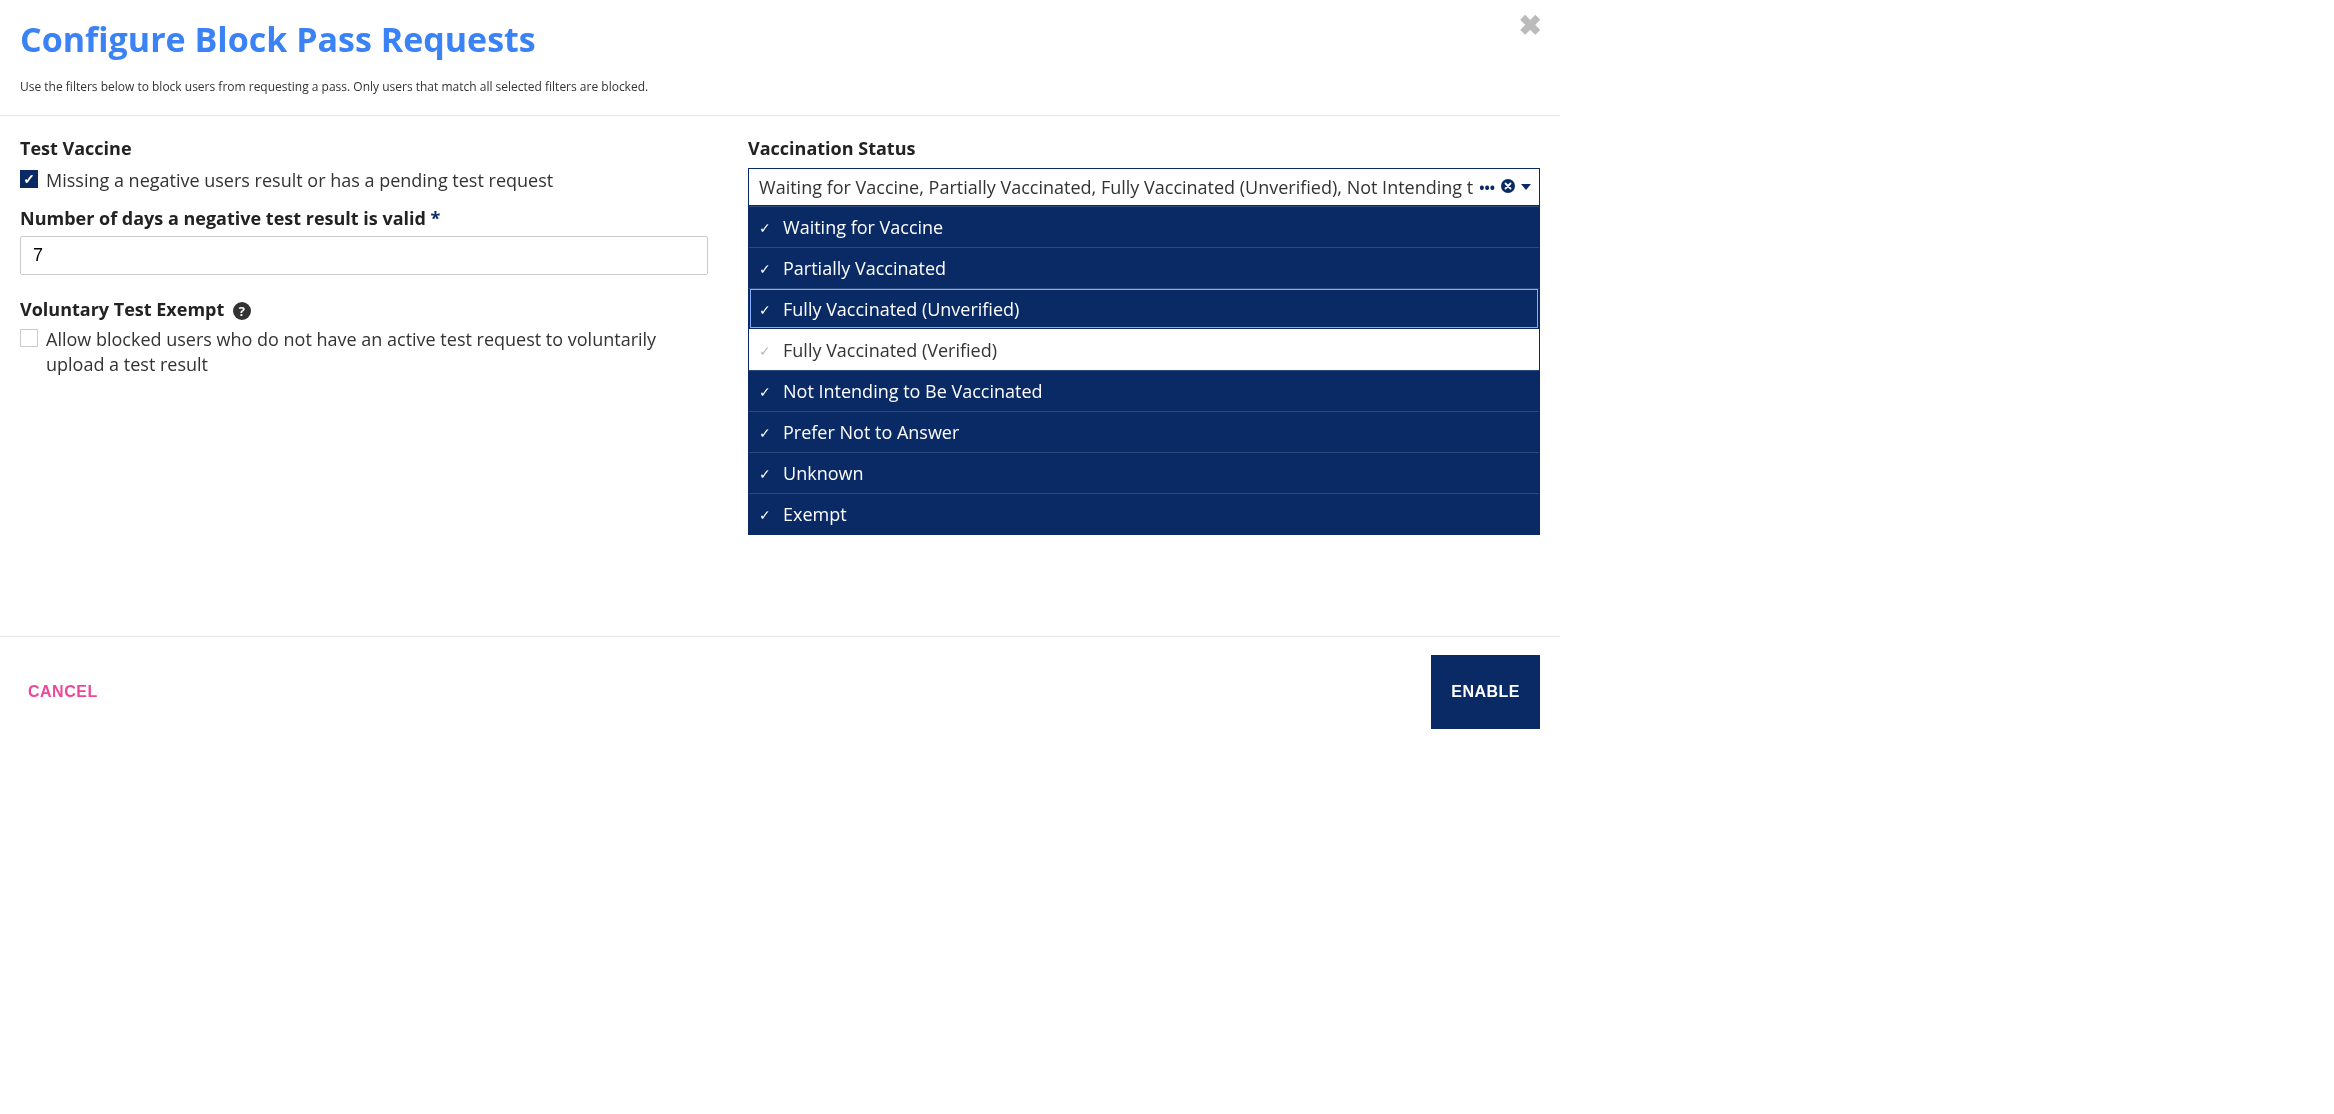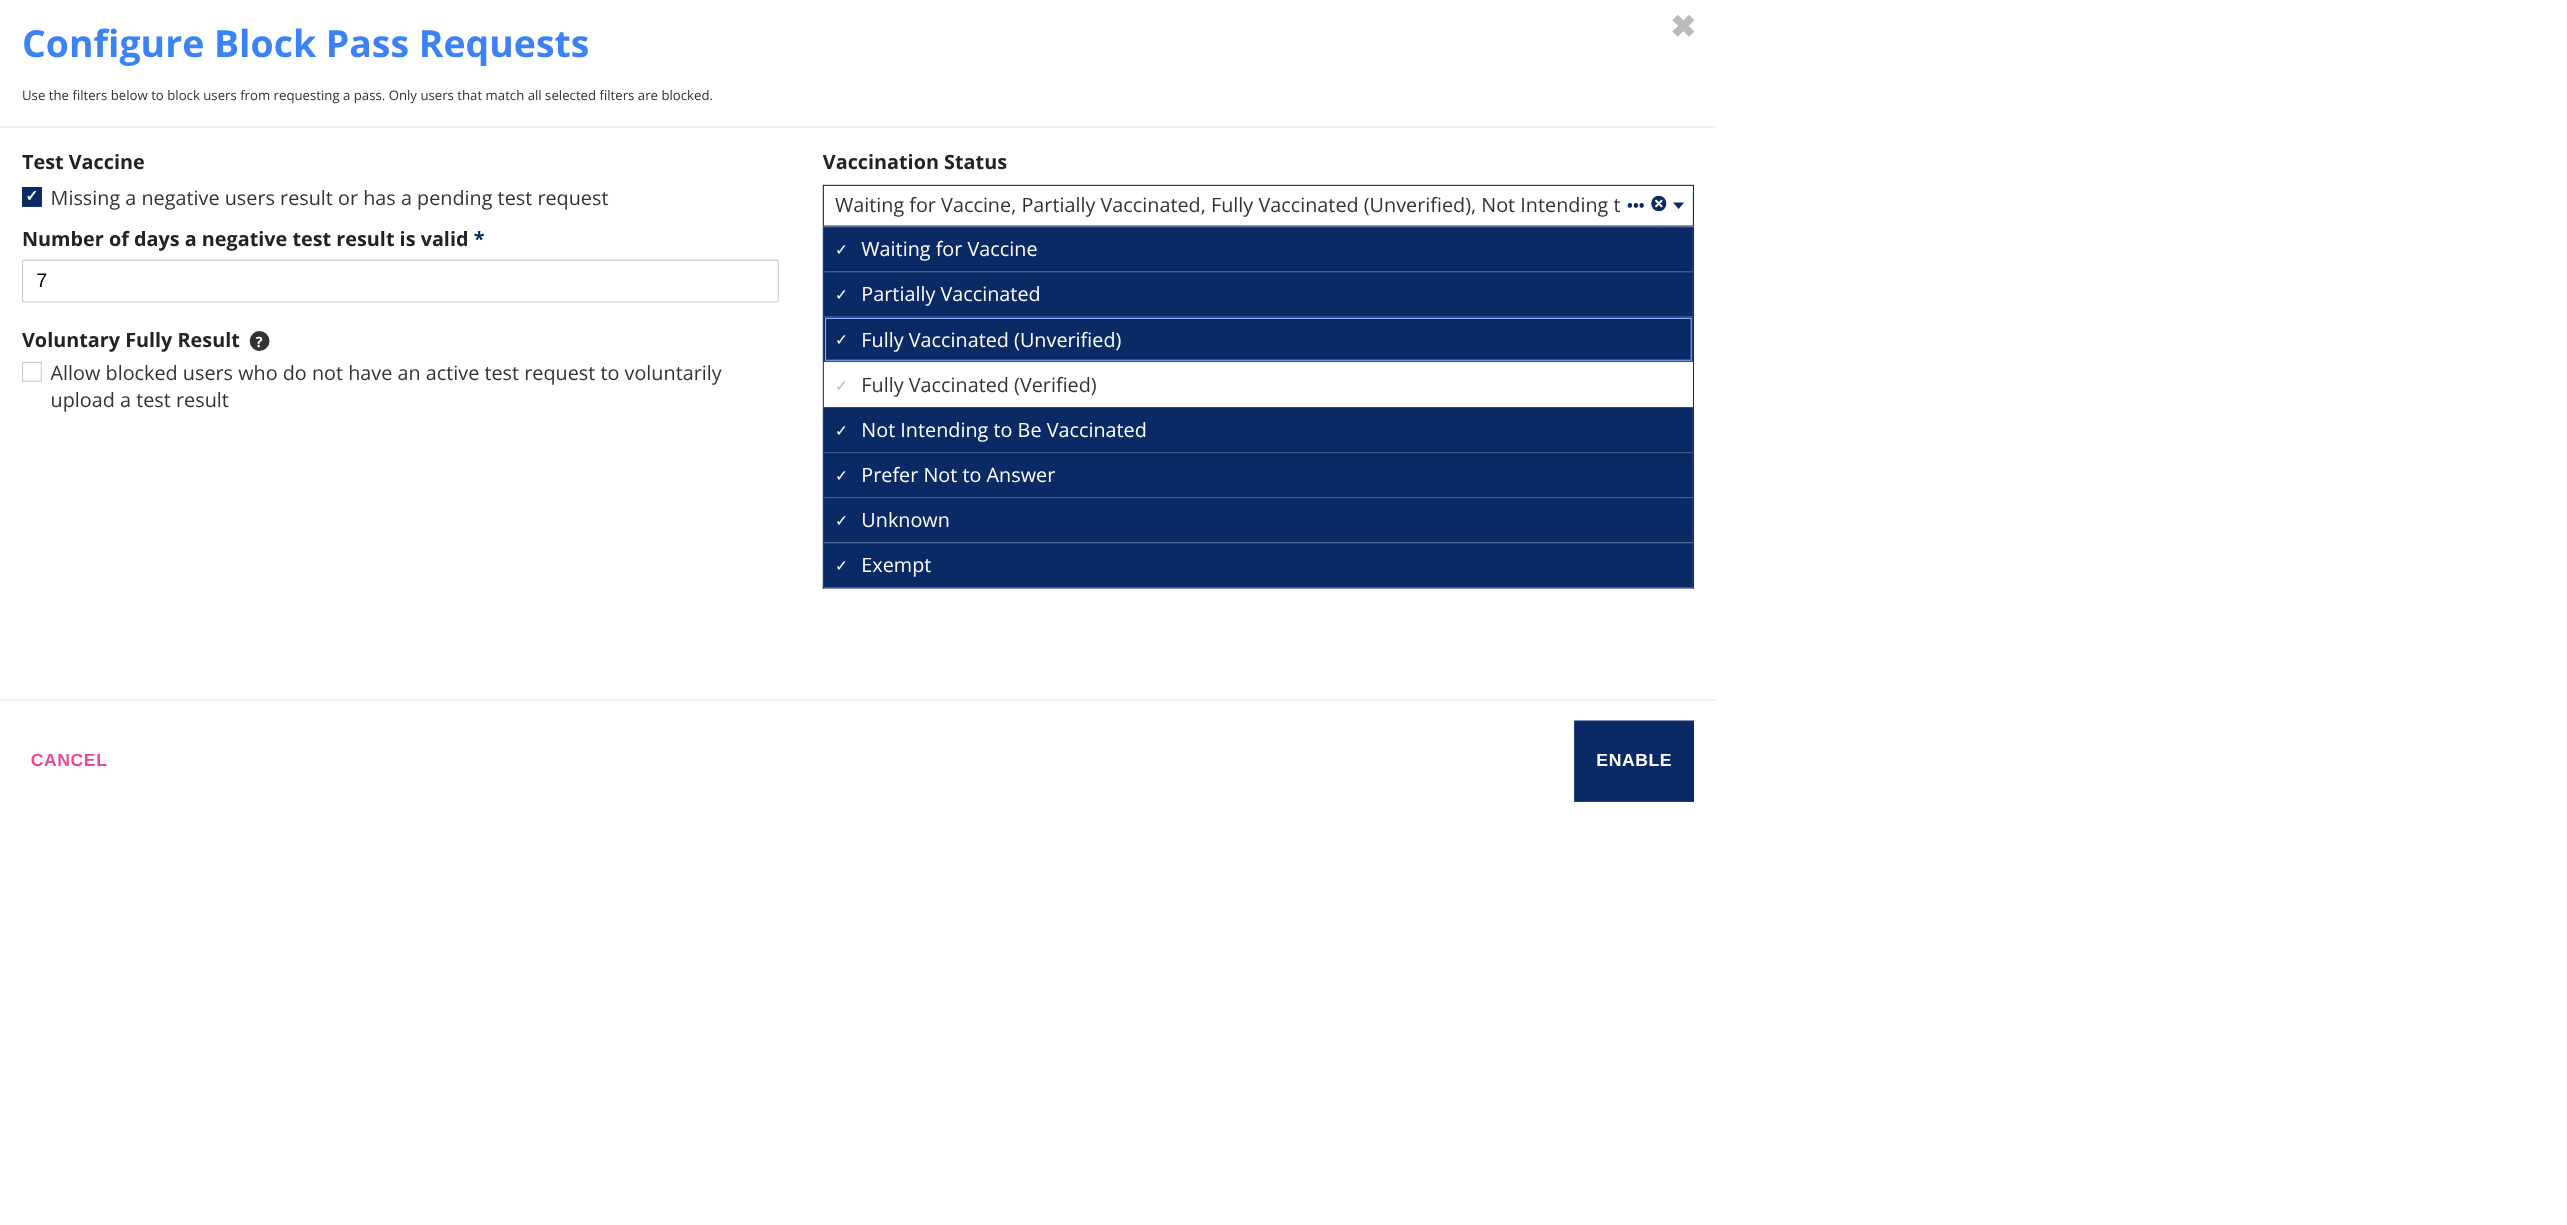--- a/index.html
+++ b/index.html
@@ -237,21 +237,21 @@
         <span class="checkbox-label">Missing a negative users result or has a pending test request</span>
       </div>
 
       <div class="field-label">
         <span>Number of days a negative test result is valid</span>
         <span class="required">*</span>
       </div>
       <input class="text-input" type="text" value="7" style="">
 
       <div class="field-label">
-        <span>Voluntary Fully Result</span>
+        <span>Voluntary Test Exempt</span>
         <span class="help-icon">?</span>
       </div>
       <div class="checkbox-row">
         <span class="checkbox unchecked"></span>
         <span class="checkbox-label">Allow blocked users who do not have an active test request to voluntarily upload a test result</span>
       </div>
 
     </div>
 
     <div class="col">

